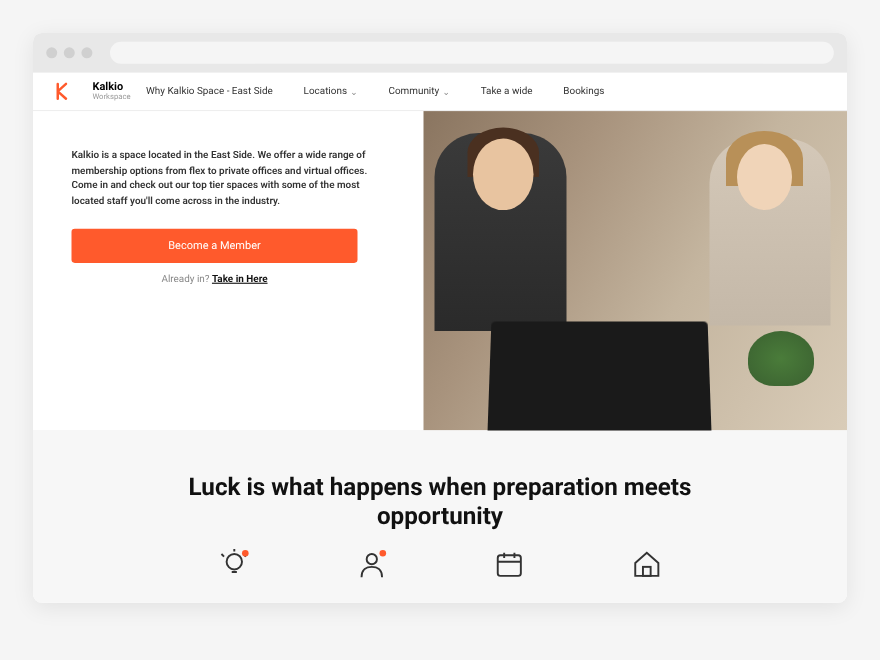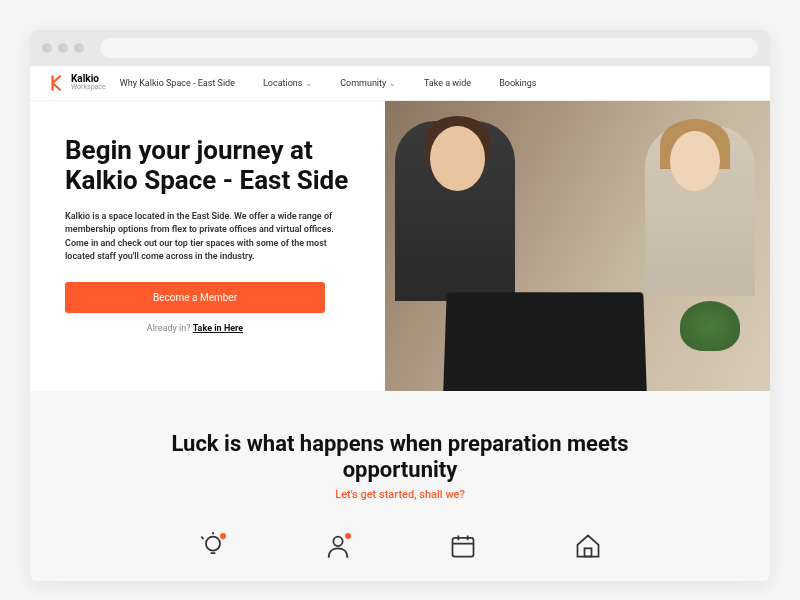--- a/index.html
+++ b/index.html
@@ -2,21 +2,21 @@
 <html><head>
 <meta charset="utf-8">
 <style>
 *{margin:0;padding:0;box-sizing:border-box;font-family:-apple-system,BlinkMacSystemFont,"Segoe UI",Roboto,sans-serif}
 body{background:#f5f5f5;display:flex;justify-content:center;align-items:flex-start;padding:30px}
 .browser{width:740px;background:#fff;border-radius:8px;box-shadow:0 4px 20px rgba(0,0,0,.08);overflow:hidden}
 .chrome{background:#e8e8e8;padding:8px 12px;display:flex;align-items:center;gap:6px}
 .dot{width:10px;height:10px;border-radius:50%;background:#d0d0d0}
 .urlbar{flex:1;height:20px;background:#f5f5f5;border-radius:10px;margin-left:10px}
 .nav{display:flex;align-items:center;padding:8px 18px;border-bottom:1px solid #eee;gap:14px;font-size:9px}
-.logo{display:flex;align-items:flex-start;gap:5px}
+.logo{display:flex;align-items:center;gap:18px}
 .logo-mark{width:18px;height:18px;display:flex;align-items:center;justify-content:center}
 .logo-mark svg{width:18px;height:18px}
 .logo-text{font-weight:700;font-size:10px;line-height:1}
 .logo-sub{font-size:7px;color:#999;line-height:1}
 .navlinks{display:flex;gap:28px;flex:1}
 .navlink{color:#333;cursor:pointer;display:flex;align-items:center;gap:3px}
 .chev{font-size:8px;color:#888}
 .navright{display:flex;align-items:center;gap:10px}
 .cart{position:relative;font-size:12px}
 .badge{position:absolute;top:-3px;right:-5px;background:#ff5a2c;color:#fff;font-size:6px;width:8px;height:8px;border-radius:50%;display:flex;align-items:center;justify-content:center}
@@ -33,21 +33,21 @@
 .person1{position:absolute;left:10px;top:20px;width:120px;height:180px;background:linear-gradient(#3a3a3a,#2a2a2a);border-radius:40px 40px 0 0}
 .face1{position:absolute;left:45px;top:25px;width:55px;height:65px;background:#e8c4a0;border-radius:50%}
 .hair1{position:absolute;left:40px;top:15px;width:65px;height:45px;background:#4a3020;border-radius:50% 50% 0 0}
 .person2{position:absolute;right:15px;top:25px;width:110px;height:170px;background:linear-gradient(#d4c8b8,#c4b8a8);border-radius:40px 40px 0 0}
 .face2{position:absolute;right:50px;top:30px;width:50px;height:60px;background:#f0d4b8;border-radius:50%}
 .hair2{position:absolute;right:40px;top:18px;width:70px;height:50px;background:#b89058;border-radius:50% 50% 0 0}
 .laptop{position:absolute;bottom:0;left:60px;width:200px;height:100px;background:#1a1a1a;border-radius:4px 4px 0 0;transform:perspective(400px) rotateX(8deg)}
 .plant{position:absolute;bottom:20px;right:30px;width:60px;height:70px}
 .leaves{width:60px;height:50px;background:radial-gradient(#4a7c3a,#3a6030);border-radius:50% 50% 40% 40%}
 .section2{background:#f7f7f7;padding:40px 30px 20px;text-align:center}
-.sec2-title{font-size:22px;font-weight:700;line-height:1.2;color:#111;max-width:500px;margin:0 auto 4px}
+.sec2-title{font-size:22px;font-weight:700;line-height:1.2;color:#111;max-width:500px;margin:0 auto 14px}
 .sec2-sub{color:#ff5a2c;font-size:11px;font-weight:500;margin-bottom:30px}
 .iconrow{display:flex;justify-content:space-around;max-width:500px;margin:0 auto}
 .iconbox{width:30px;height:30px;display:flex;align-items:center;justify-content:center;position:relative}
 .iconbox svg{width:28px;height:28px;stroke:#333;stroke-width:1.5;fill:none}
 .orange-dot{position:absolute;top:2px;right:2px;width:6px;height:6px;background:#ff5a2c;border-radius:50%}
 </style>
 </head>
 <body>
 
 <div class="browser">
@@ -86,21 +86,20 @@
           <span>Take a wide</span>
         </div>
       <div class="navlink">
           <span>Bookings</span>
         </div>
     </div>
   </div>
 
   <div class="hero">
     <div class="hero-left">
-      <h1 class="hero-title">Begin your journey at Kalkio Space - East Side</h1>
       <p class="hero-desc">Kalkio is a space located in the East Side. We offer a wide range of membership options from flex to private offices and virtual offices. Come in and check out our top tier spaces with some of the most located staff you'll come across in the industry.</p>
       <button class="hero-cta">Become a Member</button>
       <div class="already">
         <span>Already in? </span><a>Take in Here</a>
       </div>
     </div>
     <div class="hero-right">
       <div class="person1"></div>
       <div class="hair1"></div>
       <div class="face1"></div>
@@ -109,21 +108,20 @@
       <div class="face2"></div>
       <div class="laptop"></div>
       <div class="plant">
           <div class="leaves"></div>
         </div>
     </div>
   </div>
 
   <div class="section2">
     <h2 class="sec2-title">Luck is what happens when preparation meets opportunity</h2>
-    <div class="sec2-sub">Let's get started, shall we?</div>
     <div class="iconrow">
       <div class="iconbox">
         <svg viewBox="0 0 24 24">
             <circle cx="12" cy="10" r="6"></circle>
             <line x1="10" y1="18" x2="14" y2="18"></line>
             <line x1="12" y1="2" x2="12" y2="0"></line>
             <line x1="4" y1="6" x2="2" y2="4"></line>
             <line x1="20" y1="6" x2="22" y2="4"></line>
           </svg>
         <div class="orange-dot"></div>

